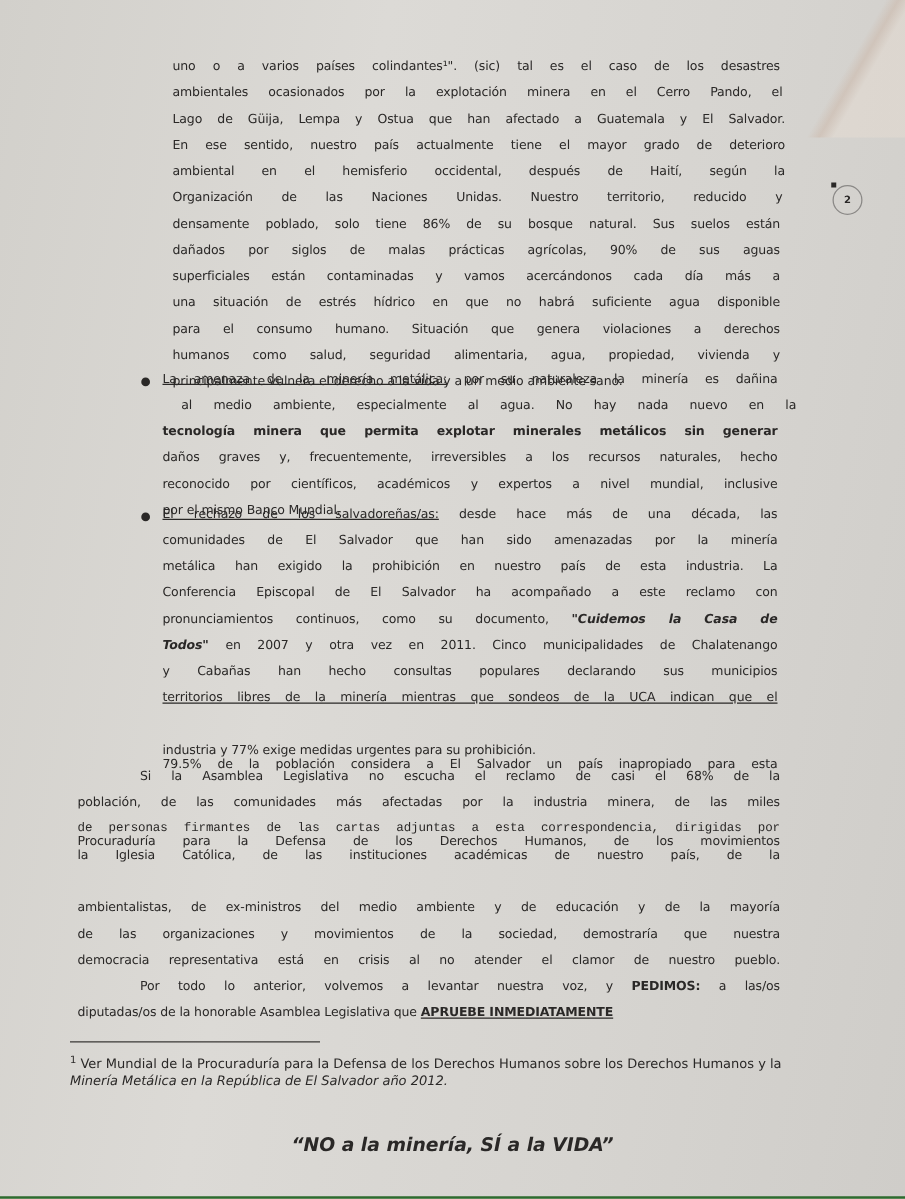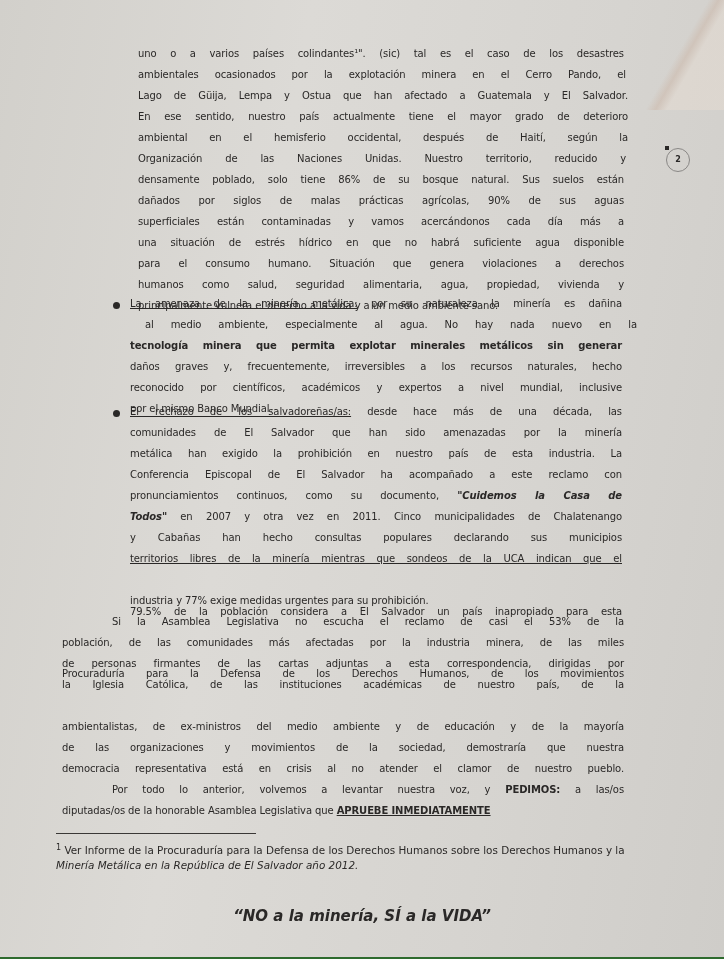--- a/index.html
+++ b/index.html
@@ -86,37 +86,37 @@
     <div class="line just" style="left:130px;top:465px;width:492px;">Conferencia Episcopal de El Salvador  ha acompañado a este reclamo con</div>
     <div class="line just" style="left:130px;top:486px;width:492px;"><span>pronunciamientos continuos, como su documento, </span><span class="bi">"Cuidemos la Casa de</span></div>
     <div class="line just" style="left:130px;top:507px;width:492px;"><span class="bi">Todos"</span><span> en 2007 y otra vez en 2011. Cinco municipalidades de Chalatenango</span></div>
     <div class="line just" style="left:130px;top:528px;width:492px;">y Cabañas han hecho consultas populares declarando sus municipios</div>
     <div class="line just" style="left:130px;top:549px;width:492px;text-decoration:underline;">territorios libres de la minería mientras que sondeos de la UCA indican que el</div>
     <div class="line just" style="left:130px;top:570px;width:492px;margin-top:32px;">79.5% de la población considera a El Salvador un país inapropiado para esta</div>
     <div class="line" style="left:130px;top:591px;">industria y 77% exige medidas urgentes para su prohibición.</div>
   </div>
 
   <div>
-    <div class="line just" style="left:112px;top:612px;width:512px;">Si la Asamblea Legislativa no escucha el reclamo de casi el 53% de la</div>
+    <div class="line just" style="left:112px;top:612px;width:512px;">Si la Asamblea Legislativa no escucha el reclamo de casi el 68% de la</div>
     <div class="line just" style="left:62px;top:633px;width:562px;">población, de las comunidades más afectadas por la industria minera, de las miles</div>
-    <div class="line just" style="left:62px;top:654px;width:562px;">de personas firmantes de las cartas adjuntas a esta correspondencia, dirigidas por</div>
+    <div class="line just" style="left:62px;top:654px;width:562px;font-family:Liberation Mono, monospace;">de personas firmantes de las cartas adjuntas a esta correspondencia, dirigidas por</div>
     <div class="line just" style="left:62px;top:675px;width:562px;">la Iglesia Católica, de las instituciones académicas de nuestro país, de la</div>
     <div class="line just" style="left:62px;top:664px;width:562px;">Procuraduría para la Defensa de los Derechos Humanos, de los movimientos</div>
     <div class="line just" style="left:62px;top:717px;width:562px;">ambientalistas, de ex-ministros del medio ambiente y de educación y de la mayoría</div>
     <div class="line just" style="left:62px;top:738px;width:562px;">de las organizaciones y movimientos de la sociedad, demostraría que nuestra</div>
     <div class="line just" style="left:62px;top:759px;width:562px;">democracia representativa está en crisis al no atender el clamor de nuestro pueblo.</div>
   </div>
 
   <div>
     <div class="line just" style="left:112px;top:780px;width:512px;"><span>Por todo lo anterior, volvemos a levantar nuestra voz, y </span><span class="b">PEDIMOS:</span><span> a las/os</span></div>
     <div class="line" style="left:62px;top:801px;"><span>diputadas/os de la honorable Asamblea Legislativa que </span><span class="b u">APRUEBE INMEDIATAMENTE</span></div>
   </div>
 
   <div class="rule"></div>
   <div>
-    <div class="fn" style="left:56px;top:843px;"><sup>1</sup><span> Ver Informe de la Procuraduría para la Defensa de los Derechos Humanos sobre los Derechos Humanos y la</span></div>
+    <div class="fn" style="left:56px;top:843px;"><sup>1</sup><span> Ver Mundial de la Procuraduría para la Defensa de los Derechos Humanos sobre los Derechos Humanos y la</span></div>
     <div class="fn it" style="left:56px;top:859px;">Minería Metálica en la República de El Salvador año 2012.</div>
   </div>
 
   <div class="motto">“NO a la minería, SÍ a la VIDA”</div>
 
   <div class="green-strip"></div>
 </div>
 
 </body></html>

